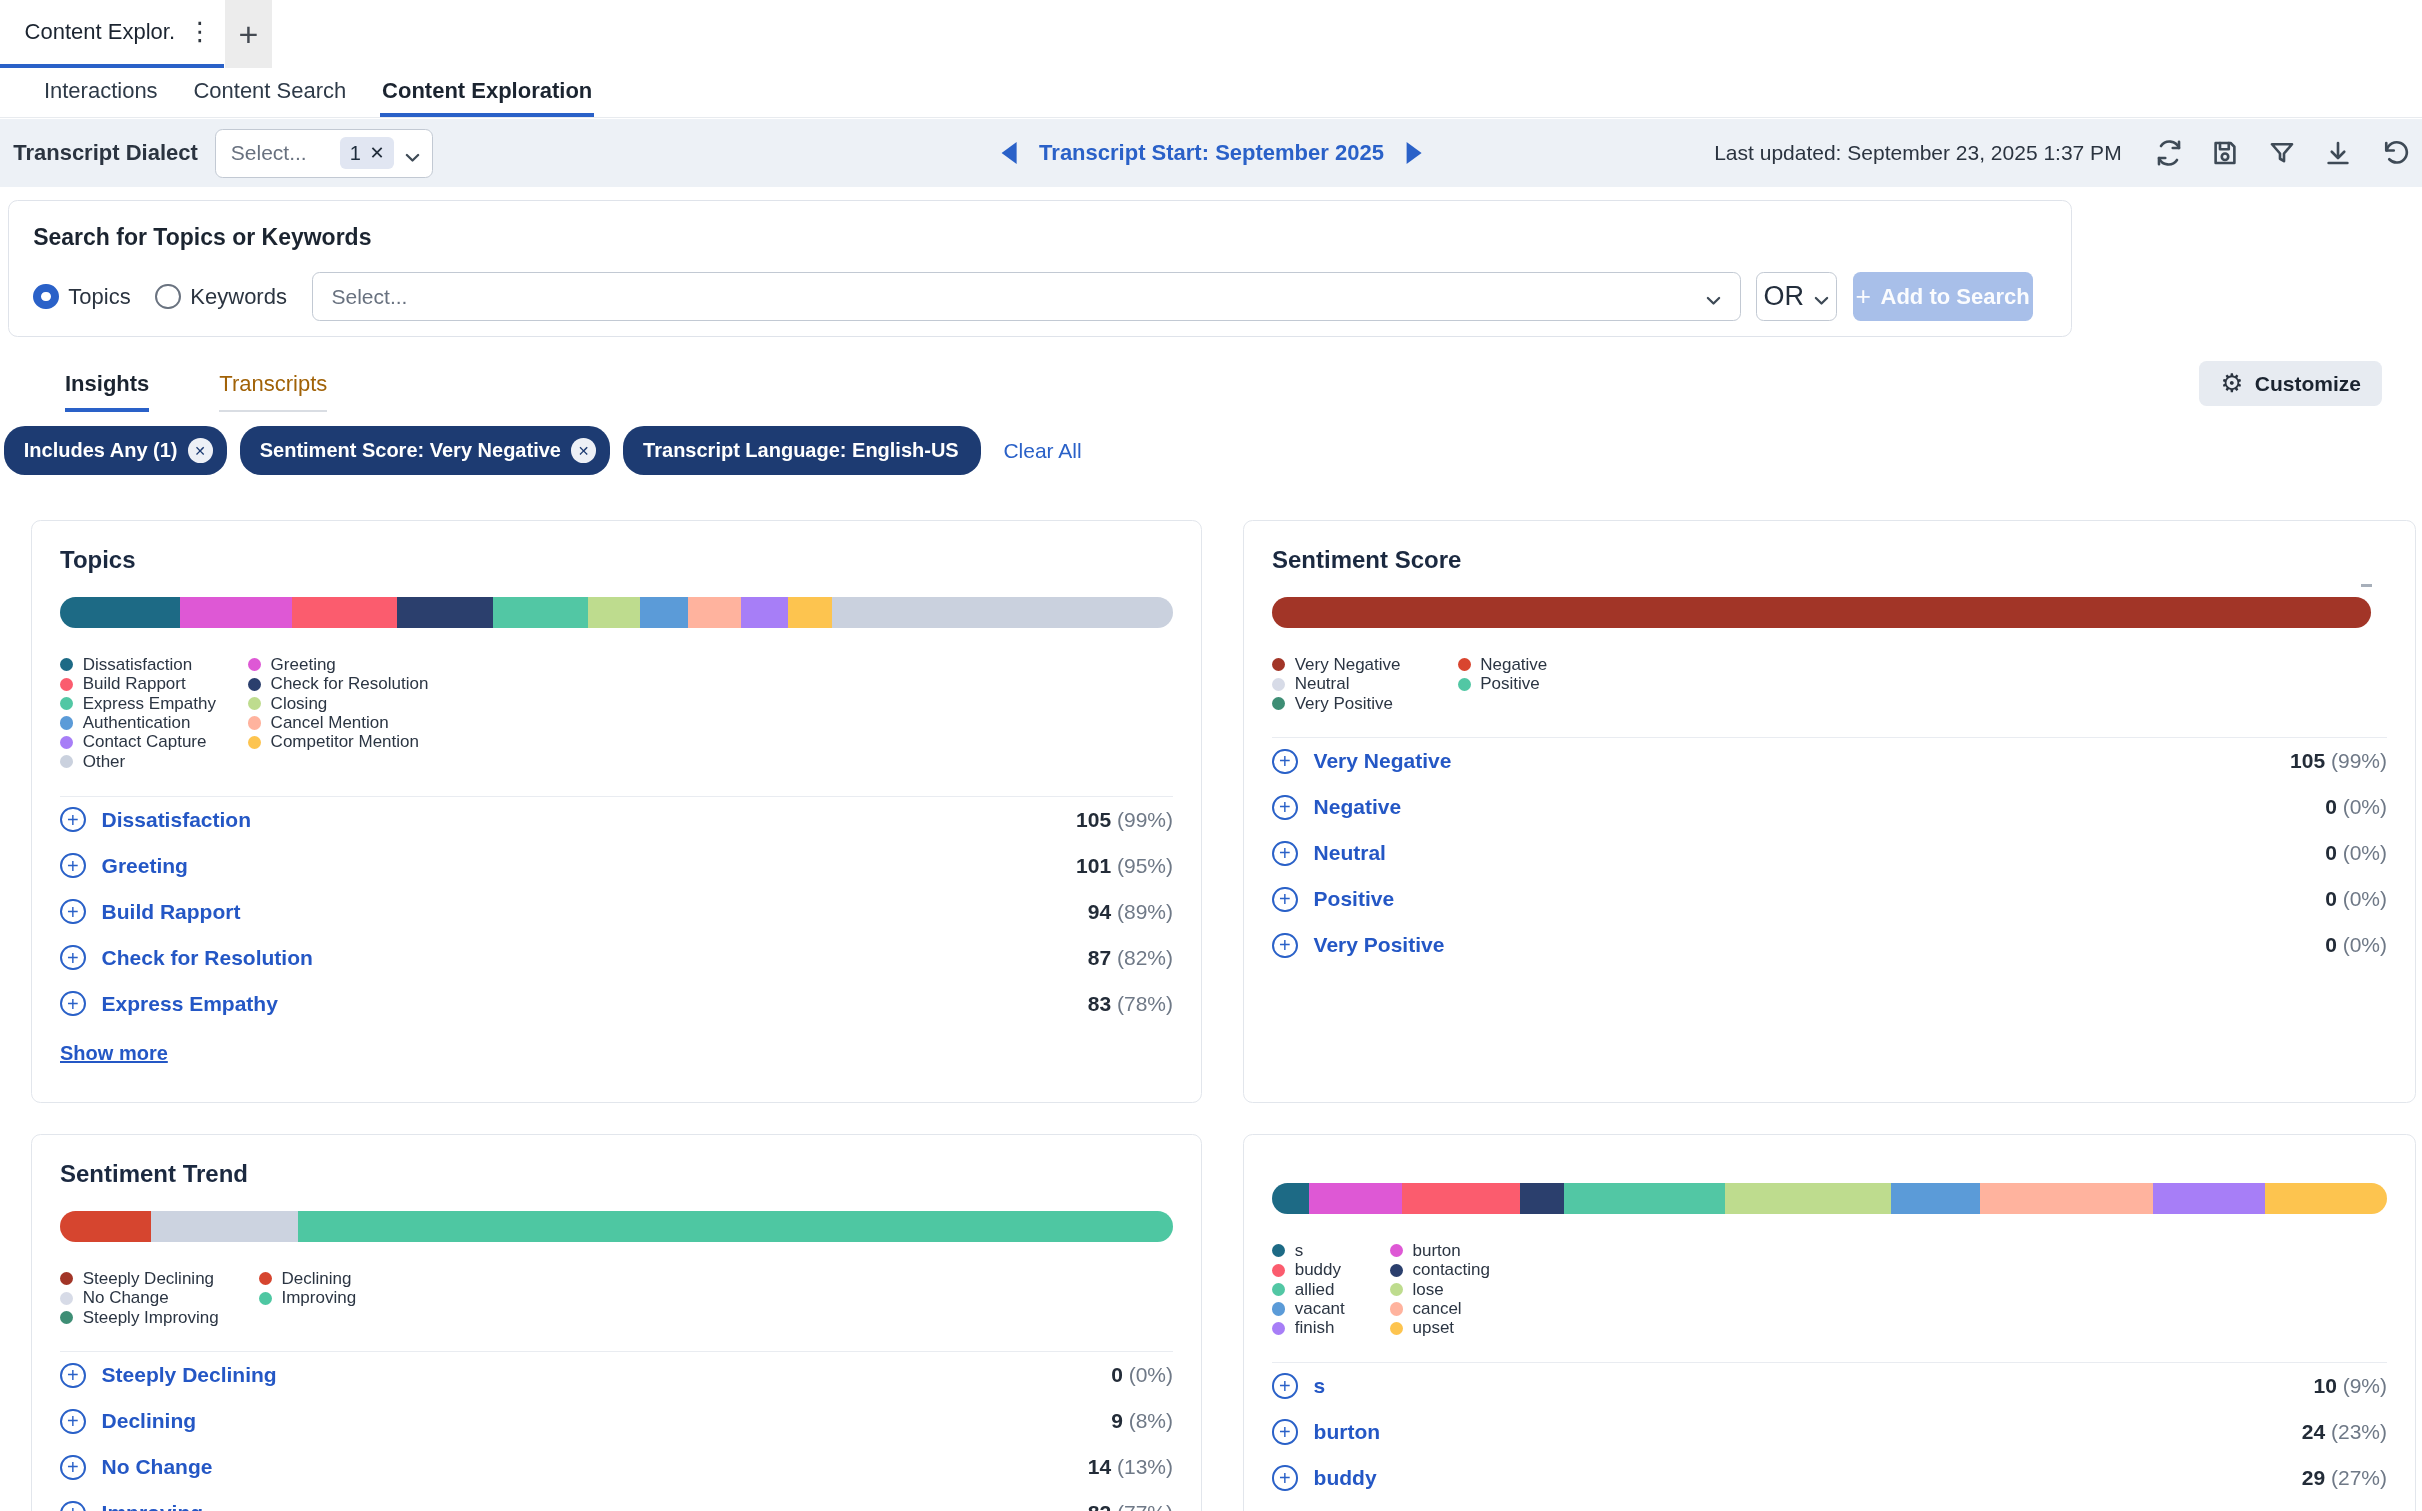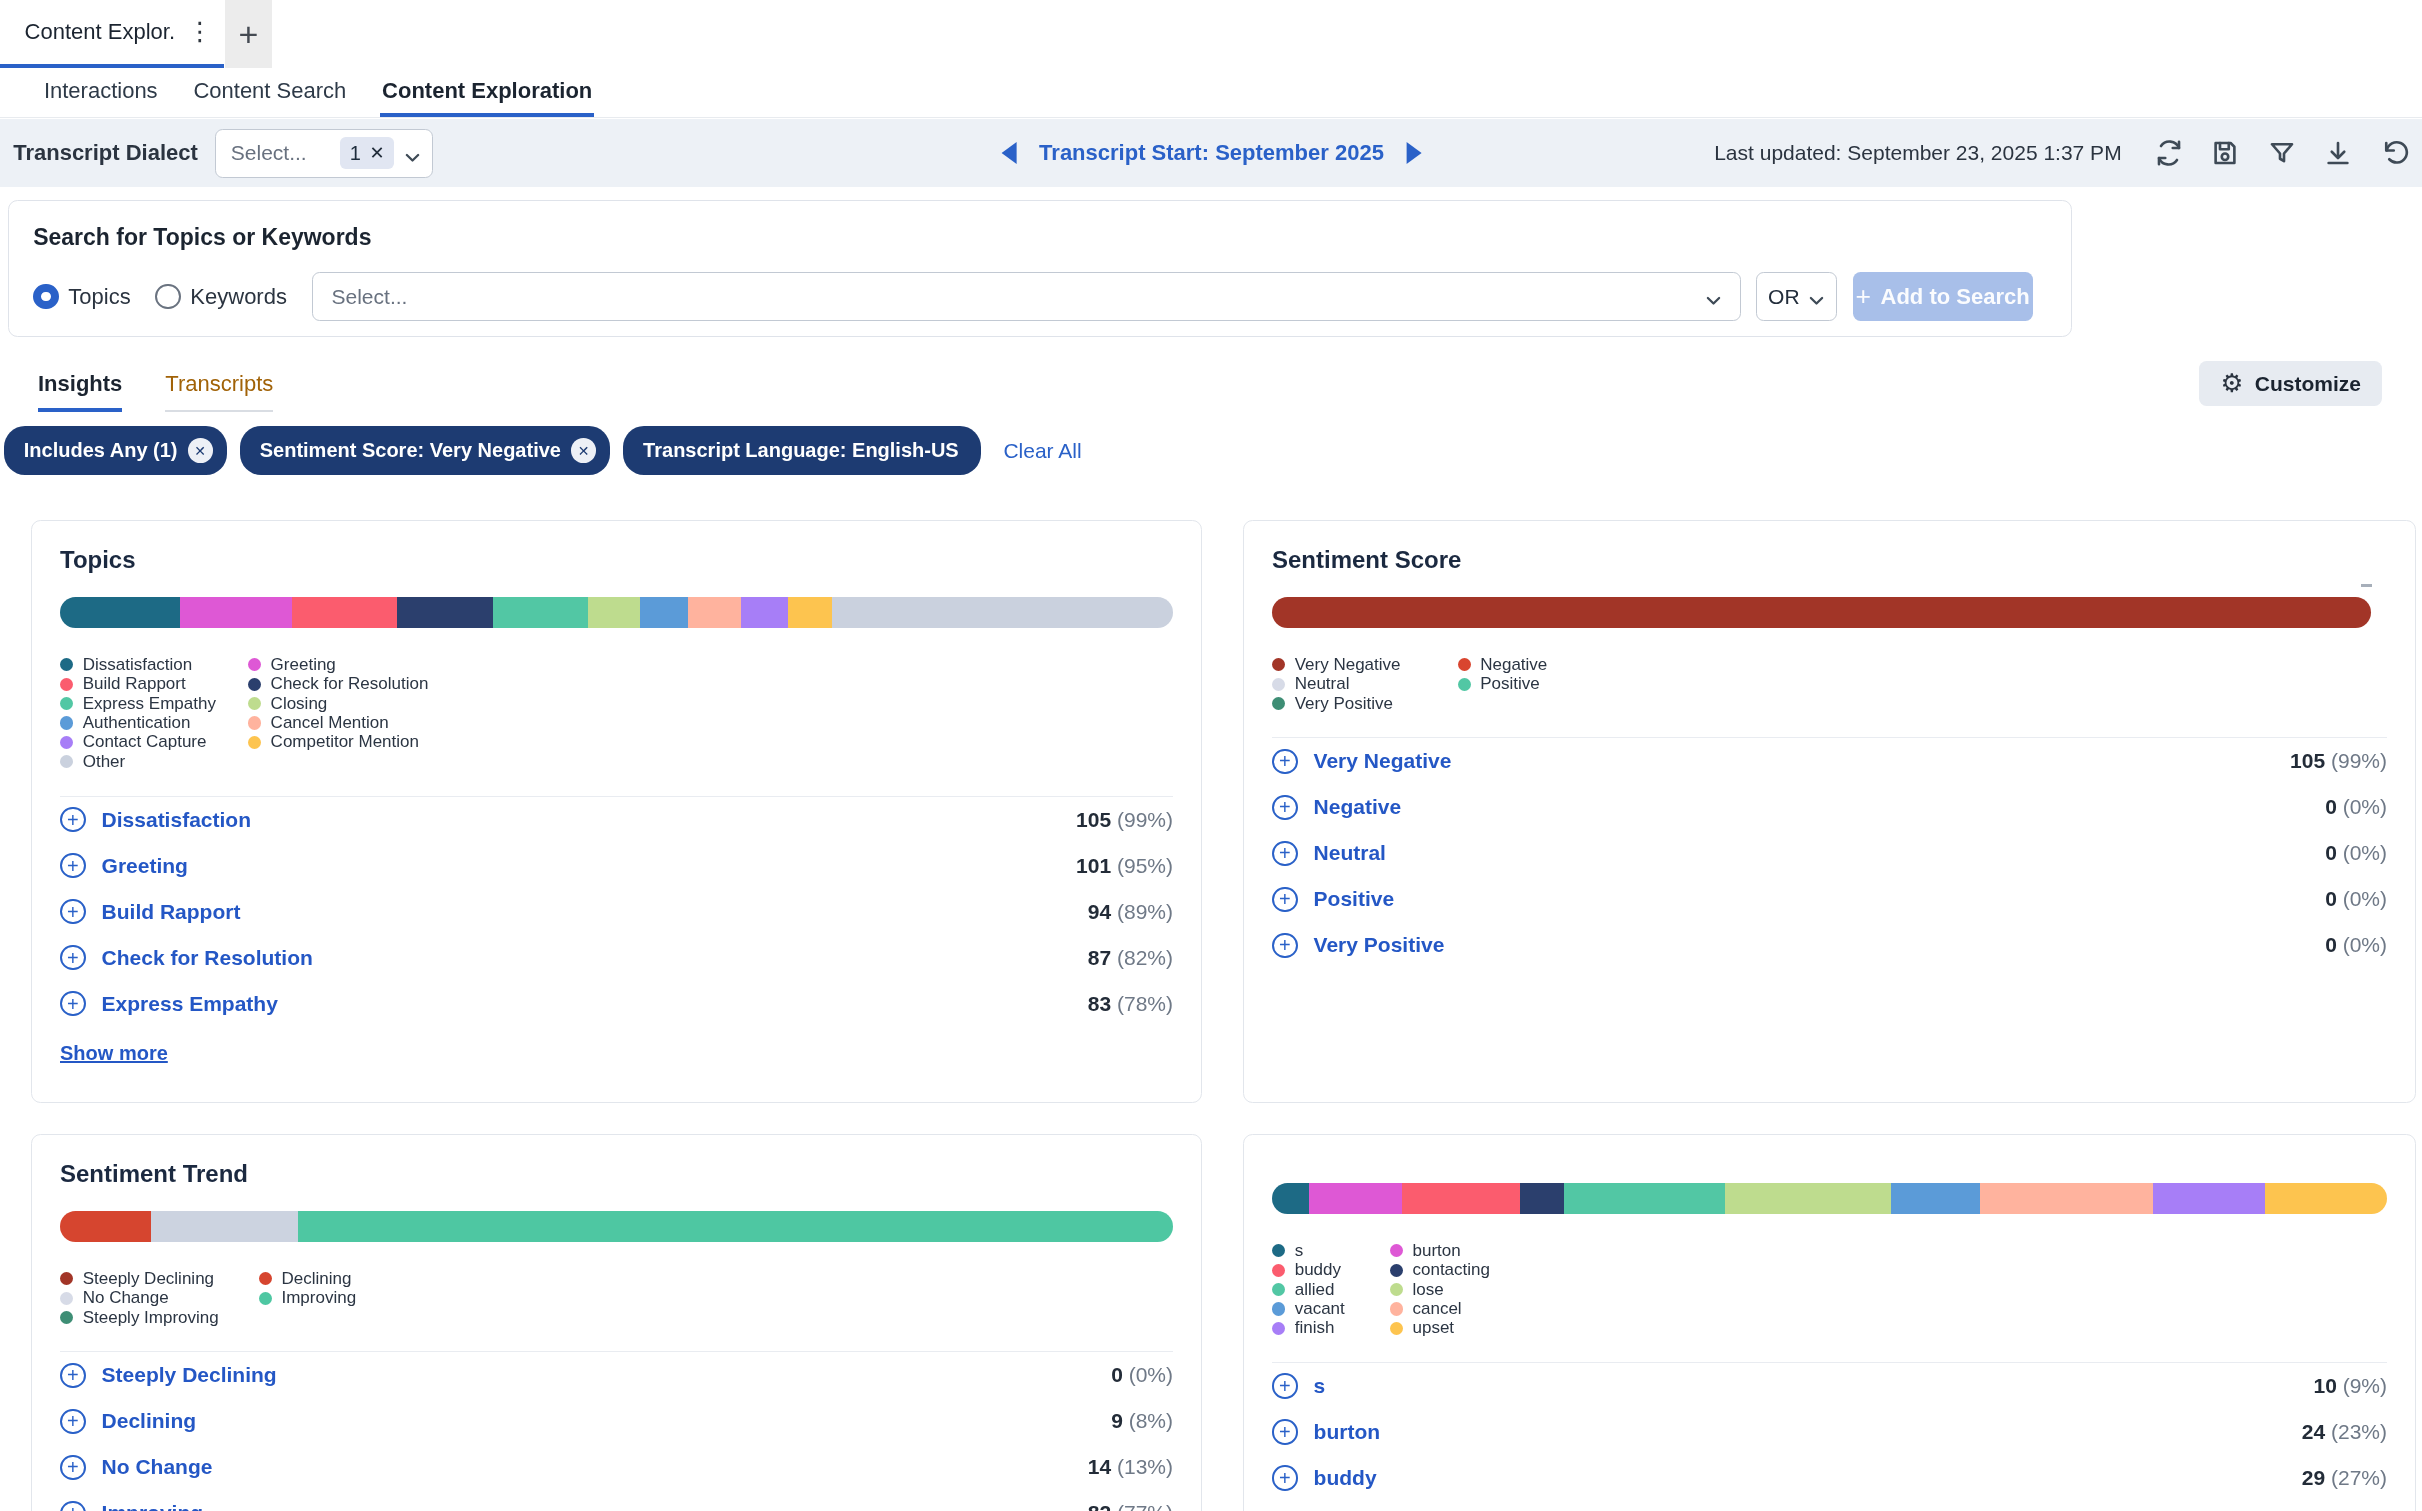--- a/index.html
+++ b/index.html
@@ -52,29 +52,29 @@
   .radio.sel { border:8.5px solid #2a61c8; }
   .radio.unsel { border:2.8px solid #6a7380; }
   .radio-label { font-size:22px; color:#2b3440; margin:0 24.6px 0 9.5px; }
   .big-select { flex:1; height:49px; border:1.9px solid #c2c9d3; border-radius:7.6px; display:flex; align-items:center;
     padding:0 19px; margin-right:15px; background:#fff; }
   .big-select .ph { font-size:21px; color:#68717f; flex:1; }
   .chev { width:15px; height:9.5px; display:inline-block; }
   .chev svg { width:15px; height:9.5px; stroke:#3e4a56; fill:none; stroke-width:2.4; stroke-linecap:round; stroke-linejoin:round; }
   .or-select { width:81px; height:49px; border:1.9px solid #c2c9d3; border-radius:7.6px; background:#fff;
     display:flex; align-items:center; justify-content:center; gap:9.5px; margin-right:16px; }
-  .or-select .lbl { font-size:21px; color:#232e3c; }
+  .or-select .lbl { font-size:27px; color:#232e3c; }
   .add-btn { width:180px; height:49px; background:#a8bfe9; border:none; border-radius:7.6px; color:#fbfcfe;
     font-size:22px; font-weight:bold; display:flex; align-items:center; justify-content:center; gap:9.5px;
     font-family:inherit; }
   .add-btn .plus { font-size:26.5px; font-weight:400; }
 
   
   .view-tabs { position:absolute; left:38px; top:371px; display:flex; gap:43px; }
-  .view-tab { font-size:22px; padding-bottom:11.4px; cursor:pointer; }
+  .view-tab { font-size:22px; padding-bottom:11.4px; cursor:pointer;margin-left:27px; }
   .view-tab.active { font-weight:bold; color:#1b2430; border-bottom:4.7px solid #2a61c8; }
   .view-tab.inactive { color:#a16207; border-bottom:2.8px solid #d9dde3; }
   .customize-btn { position:absolute; top:361px; right:41px; height:45px; background:#e7ebf1; border:none;
     border-radius:7.6px; display:flex; align-items:center; gap:11.4px; padding:0 21px; font-family:inherit; cursor:pointer; }
   .customize-btn .gear { font-size:25.6px; color:#2b3440; line-height:1; }
   .customize-btn .lbl { font-size:21px; font-weight:bold; color:#1b2430; }
 
   
   .pills-row { position:absolute; left:3.8px; top:426px; display:flex; align-items:center; gap:13.2px; }
   .pill { height:49px; border-radius:21px; background:#1d3b72; color:#fff; display:flex; align-items:center;

